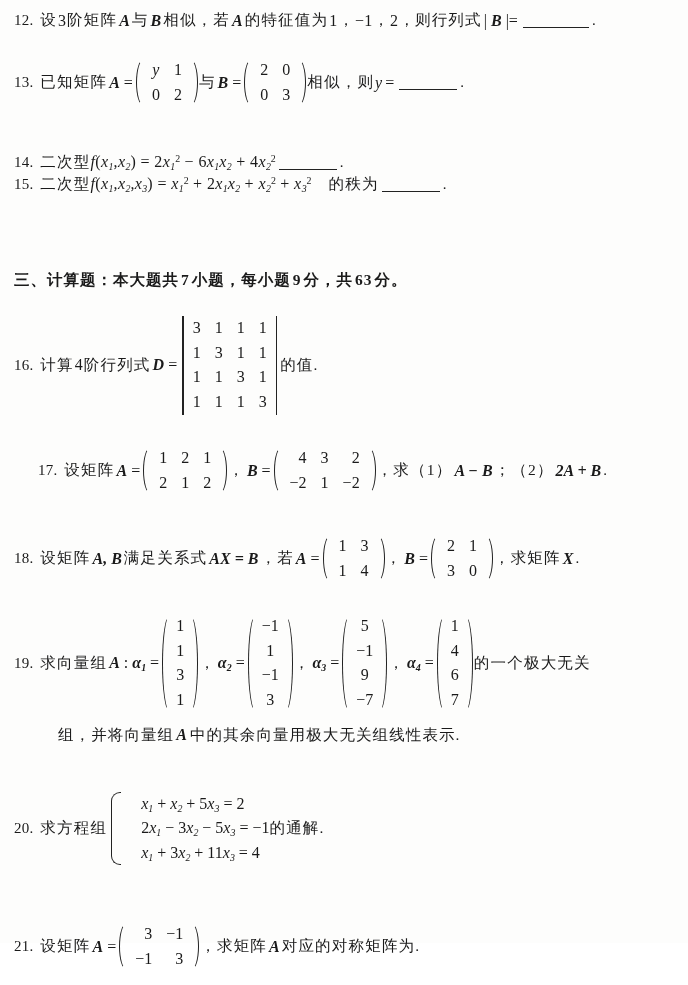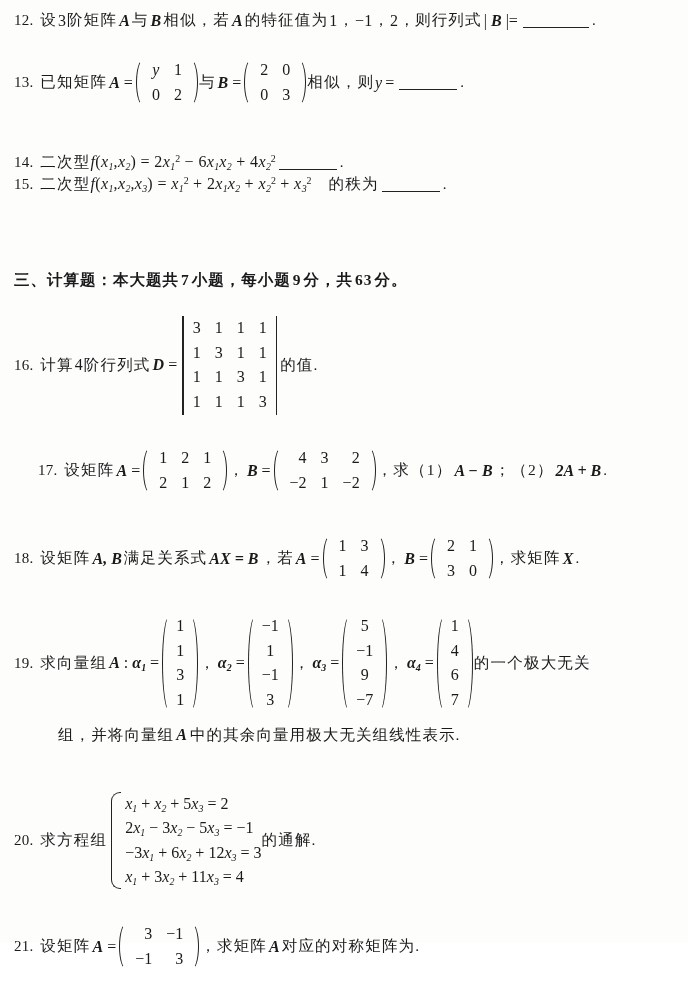--- a/index.html
+++ b/index.html
@@ -130,20 +130,21 @@
     white-space: nowrap;
   }
   .mcell.r { text-align: right; }
   .vec .mcell { padding: 1px 5px; }
 
   
   .sys {
     display: inline-flex;
     align-items: stretch;
     vertical-align: middle;
+    gap: 16px;
   }
   .brace {
     width: 12px;
     position: relative;
     align-self: stretch;
   }
   .brace::before {
     content: "";
     position: absolute;
     left: 4px; top: 0; bottom: 0;
@@ -506,21 +507,20 @@
   </div>
 
   <div class="q" style="left:14px; top:792px;">
     <span class="qnum">20.</span>
     <span class="cn">求方程组</span>
     <span class="sys">
       <span class="brace"></span>
       <span class="eqs">
         <div class="eq"><i>x</i><sub>1</sub> + <i>x</i><sub>2</sub> + 5<i>x</i><sub>3</sub> = 2</div>
         <div class="eq">2<i>x</i><sub>1</sub> − 3<i>x</i><sub>2</sub> − 5<i>x</i><sub>3</sub> = −1</div>
-        <div class="eq">−3<i>x</i><sub>1</sub> + 6<i>x</i><sub>2</sub> + 12<i>x</i><sub>3</sub> = 3</div>
         <div class="eq"><i>x</i><sub>1</sub> + 3<i>x</i><sub>2</sub> + 11<i>x</i><sub>3</sub> = 4</div>
       </span>
     </span>
     <span class="cn">的通解.</span>
   </div>
 
   <div class="q" style="left:14px; top:922px;">
     <span class="qnum">21.</span>
     <span class="cn">设矩阵</span>
     <span class="mb">A</span>

